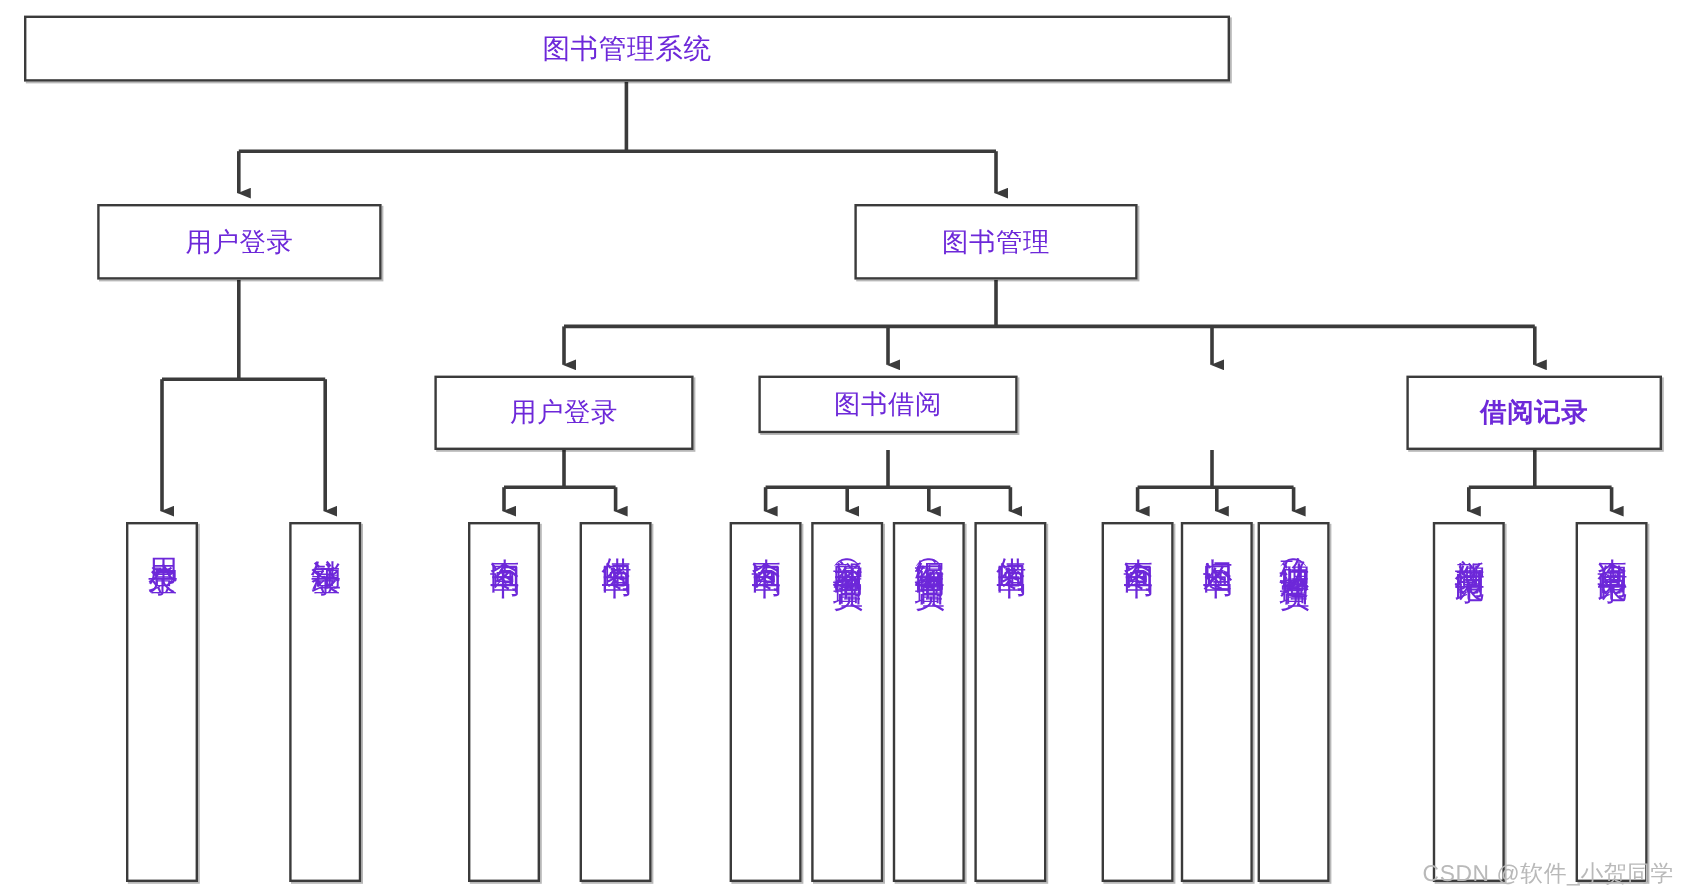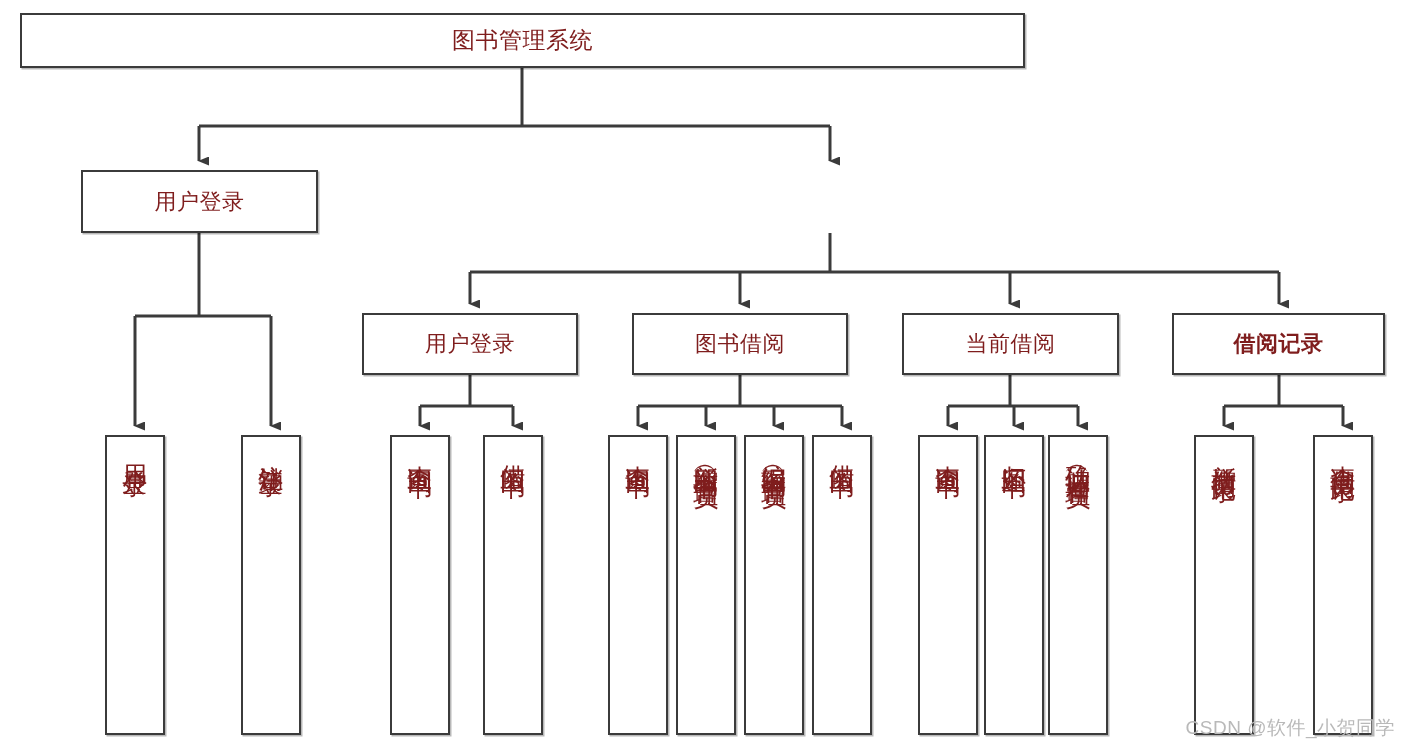--- a/index.html
+++ b/index.html
@@ -33,21 +33,21 @@
     position: absolute;
     box-sizing: border-box;
     background: #ffffff;
     border: 2.5px solid #3b3b3b;
     display: flex;
     align-items: center;
     justify-content: center;
     box-shadow: 1.5px 1.5px 0 rgba(0,0,0,0.28);
   }
   .node-label {
-    color: #7f1d1d;
+    color: #6d28d9;
     text-align: left;
     line-height: 1.18;
     letter-spacing: 0.5px;
     white-space: nowrap;
   }
   .node.horizontal .node-label {
     font-size: 22px;
   }
   .node.root .node-label {
     font-size: 23px;
@@ -137,32 +137,32 @@
   </svg>
 
   <div class="node root horizontal" style="left:20px; top:13px; width:1005px; height:55px;">
     <span class="node-label">图书管理系统</span>
   </div>
 
   <div class="node horizontal" style="left:81px; top:170px; width:237px; height:63px;">
     <span class="node-label">用户登录</span>
   </div>
 
+  <div class="node horizontal" style="left:712px; top:170px; width:236px; height:63px;">
+    <span class="node-label">图书管理</span>
+  </div>
 
   <div class="node horizontal" style="left:362px; top:313px; width:216px; height:62px;">
     <span class="node-label">用户登录</span>
   </div>
 
-  <div class="node horizontal" style="left:632px; top:313px; width:216px; height:62px;">
+  <div class="node horizontal" style="left:632px; top:313px; width:216px; height:48px;">
     <span class="node-label">图书借阅</span>
   </div>
 
-  <div class="node horizontal" style="left:902px; top:313px; width:217px; height:62px;">
-    <span class="node-label">当前借阅</span>
-  </div>
 
   <div class="node horizontal" style="left:1172px; top:313px; width:213px; height:62px;font-weight:bold;">
     <span class="node-label">借阅记录</span>
   </div>
 
   <div class="node leaf" style="left:105px; top:435px; width:60px; height:300px;">
     <span class="node-label">用户登录</span>
   </div>
 
   <div class="node leaf" style="left:241px; top:435px; width:60px; height:300px;">

